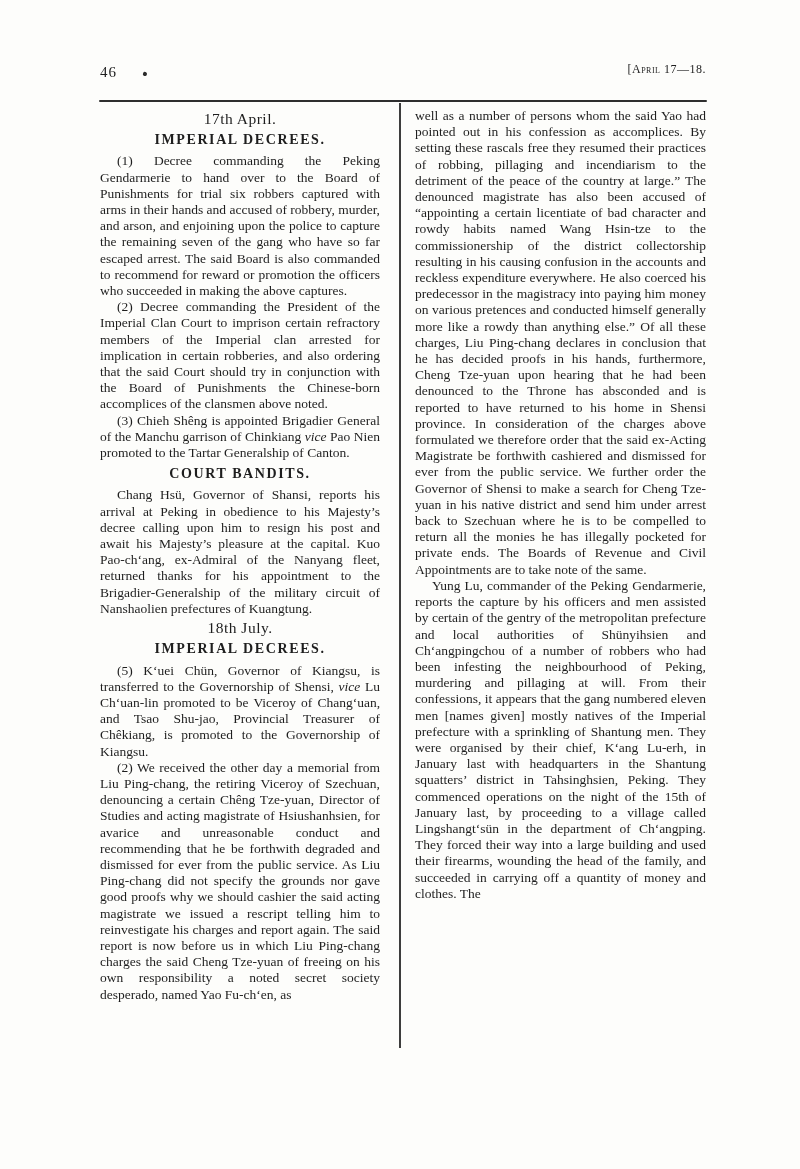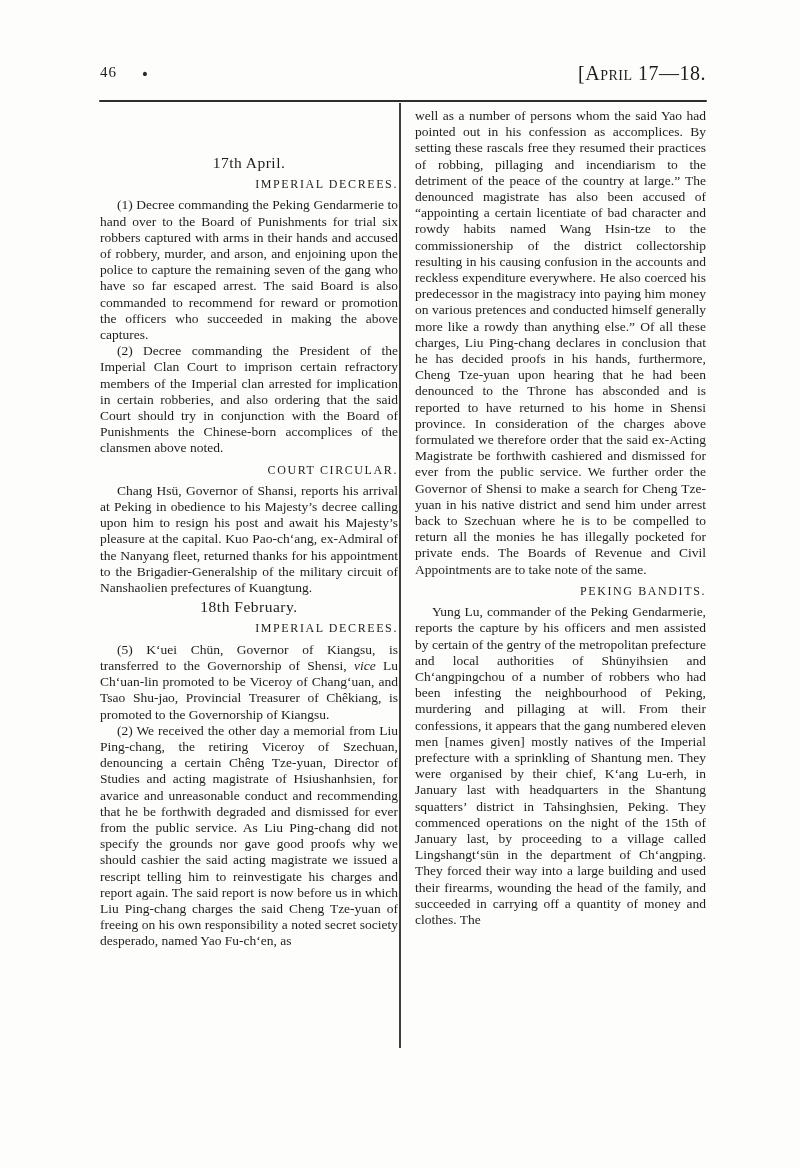--- a/index.html
+++ b/index.html
@@ -30,21 +30,21 @@
     left: 0;
     right: 0;
     top: 2px;
     text-align: left;
     letter-spacing: 1px;
   }
   .issue-label {
     position: absolute;
     right: 0;
     top: 0;
-    font-size: 20px;
+    font-size: 12px;
     font-variant: small-caps;
     letter-spacing: 0.5px;
   }
   .ink-speck {
     position: absolute;
     left: 43px;
     top: 10px;
     width: 4px;
     height: 4px;
     background: #2a2a2a;
@@ -73,21 +73,21 @@
   .columns {
     position: absolute;
     top: 108px;
     left: 100px;
     width: 606px;
     display: flex;
   }
   .col {
     box-sizing: border-box;
   }
-  .col-left  { width: 299px; padding-right: 1px; margin-top: 44px; }
+  .col-left  { width: 299px; padding-right: 19px; }
   .col-right { width: 307px; padding-left: 16px; }
   .body-text p,
   .body-text h2,
   .body-text h3 {
     margin: 0;
     padding: 0;
   }
   .body-text {
     font-size: 13.5px;
     line-height: 16.2px;
@@ -100,23 +100,23 @@
     text-indent: 0;
   }
   h2.date-heading {
     font-size: 15.5px;
     font-weight: normal;
     text-align: center;
     letter-spacing: 0.5px;
     margin: 3px 0 4px 0;
   }
   h3.section-heading {
-    font-size: 12px;
-    font-weight: normal;
-    text-align: right;
+    font-size: 14px;
+    font-weight: bold;
+    text-align: center;
     letter-spacing: 1.6px;
     margin: 5px 0 5px 0;
   }
   .vice {
     font-style: italic;
   }
 </style>
 </head>
 <body>
 
@@ -131,29 +131,29 @@
   <div class="top-rule"></div>
   <div class="column-divider"></div>
 
   <div class="columns body-text">
 
     <div class="col col-left">
       <h2 class="date-heading">17th April.</h2>
       <h3 class="section-heading">IMPERIAL DECREES.</h3>
       <p class="para">(1) Decree commanding the Peking Gendarmerie to hand over to the Board of Punishments for trial six robbers captured with arms in their hands and accused of robbery, murder, and arson, and enjoining upon the police to capture the remaining seven of the gang who have so far escaped arrest. The said Board is also commanded to recommend for reward or promotion the officers who succeeded in making the above captures.</p>
       <p class="para">(2) Decree commanding the President of the Imperial Clan Court to imprison certain refractory members of the Imperial clan arrested for implication in certain robberies, and also ordering that the said Court should try in conjunction with the Board of Punishments the Chinese-born accomplices of the clansmen above noted.</p>
-      <h3 class="section-heading">COURT CIRCULAR.</h3>
+      <p class="para"><span>(3) Chieh Shêng is appointed Brigadier General of the Manchu garrison of Chinkiang </span><span class="vice">vice</span><span> Pao Nien promoted to the Tartar Generalship of Canton.</span></p>
+      <h3 class="section-heading">COURT BANDITS.</h3>
       <p class="para">Chang Hsü, Governor of Shansi, reports his arrival at Peking in obedience to his Majesty’s decree calling upon him to resign his post and await his Majesty’s pleasure at the capital. Kuo Pao-ch‘ang, ex-Admiral of the Nanyang fleet, returned thanks for his appointment to the Brigadier-Generalship of the military circuit of Nanshaolien prefectures of Kuangtung.</p>
-      <h2 class="date-heading">18th February.</h2>
+      <h2 class="date-heading">18th July.</h2>
       <h3 class="section-heading">IMPERIAL DECREES.</h3>
       <p class="para"><span>(5) K‘uei Chün, Governor of Kiangsu, is transferred to the Governorship of Shensi, </span><span class="vice">vice</span><span> Lu Ch‘uan-lin promoted to be Viceroy of Chang‘uan, and Tsao Shu-jao, Provincial Treasurer of Chêkiang, is promoted to the Governorship of Kiangsu.</span></p>
       <p class="para">(2) We received the other day a memorial from Liu Ping-chang, the retiring Viceroy of Szechuan, denouncing a certain Chêng Tze-yuan, Director of Studies and acting magistrate of Hsiushanhsien, for avarice and unreasonable conduct and recommending that he be forthwith degraded and dismissed for ever from the public service. As Liu Ping-chang did not specify the grounds nor gave good proofs why we should cashier the said acting magistrate we issued a rescript telling him to reinvestigate his charges and report again. The said report is now before us in which Liu Ping-chang charges the said Cheng Tze-yuan of freeing on his own responsibility a noted secret society desperado, named Yao Fu-ch‘en, as</p>
     </div>
 
     <div class="col col-right">
       <p class="para-continued">well as a number of persons whom the said Yao had pointed out in his confession as accomplices. By setting these rascals free they resumed their practices of robbing, pillaging and incendiarism to the detriment of the peace of the country at large.” The denounced magistrate has also been accused of “appointing a certain licentiate of bad character and rowdy habits named Wang Hsin-tze to the commissionership of the district collectorship resulting in his causing confusion in the accounts and reckless expenditure everywhere. He also coerced his predecessor in the magistracy into paying him money on various pretences and conducted himself generally more like a rowdy than anything else.” Of all these charges, Liu Ping-chang declares in conclusion that he has decided proofs in his hands, furthermore, Cheng Tze-yuan upon hearing that he had been denounced to the Throne has absconded and is reported to have returned to his home in Shensi province. In consideration of the charges above formulated we therefore order that the said ex-Acting Magistrate be forthwith cashiered and dismissed for ever from the public service. We further order the Governor of Shensi to make a search for Cheng Tze-yuan in his native district and send him under arrest back to Szechuan where he is to be compelled to return all the monies he has illegally pocketed for private ends. The Boards of Revenue and Civil Appointments are to take note of the same.</p>
-      <h3 class="section-heading">PEKING BANDITS.</h3>
       <p class="para">Yung Lu, commander of the Peking Gendarmerie, reports the capture by his officers and men assisted by certain of the gentry of the metropolitan prefecture and local authorities of Shünyihsien and Ch‘angpingchou of a number of robbers who had been infesting the neighbourhood of Peking, murdering and pillaging at will. From their confessions, it appears that the gang numbered eleven men [names given] mostly natives of the Imperial prefecture with a sprinkling of Shantung men. They were organised by their chief, K‘ang Lu-erh, in January last with headquarters in the Shantung squatters’ district in Tahsinghsien, Peking. They commenced operations on the night of the 15th of January last, by proceeding to a village called Lingshangt‘sün in the department of Ch‘angping. They forced their way into a large building and used their firearms, wounding the head of the family, and succeeded in carrying off a quantity of money and clothes. The</p>
     </div>
 
   </div>
 
 </div>
 
 </body></html>

